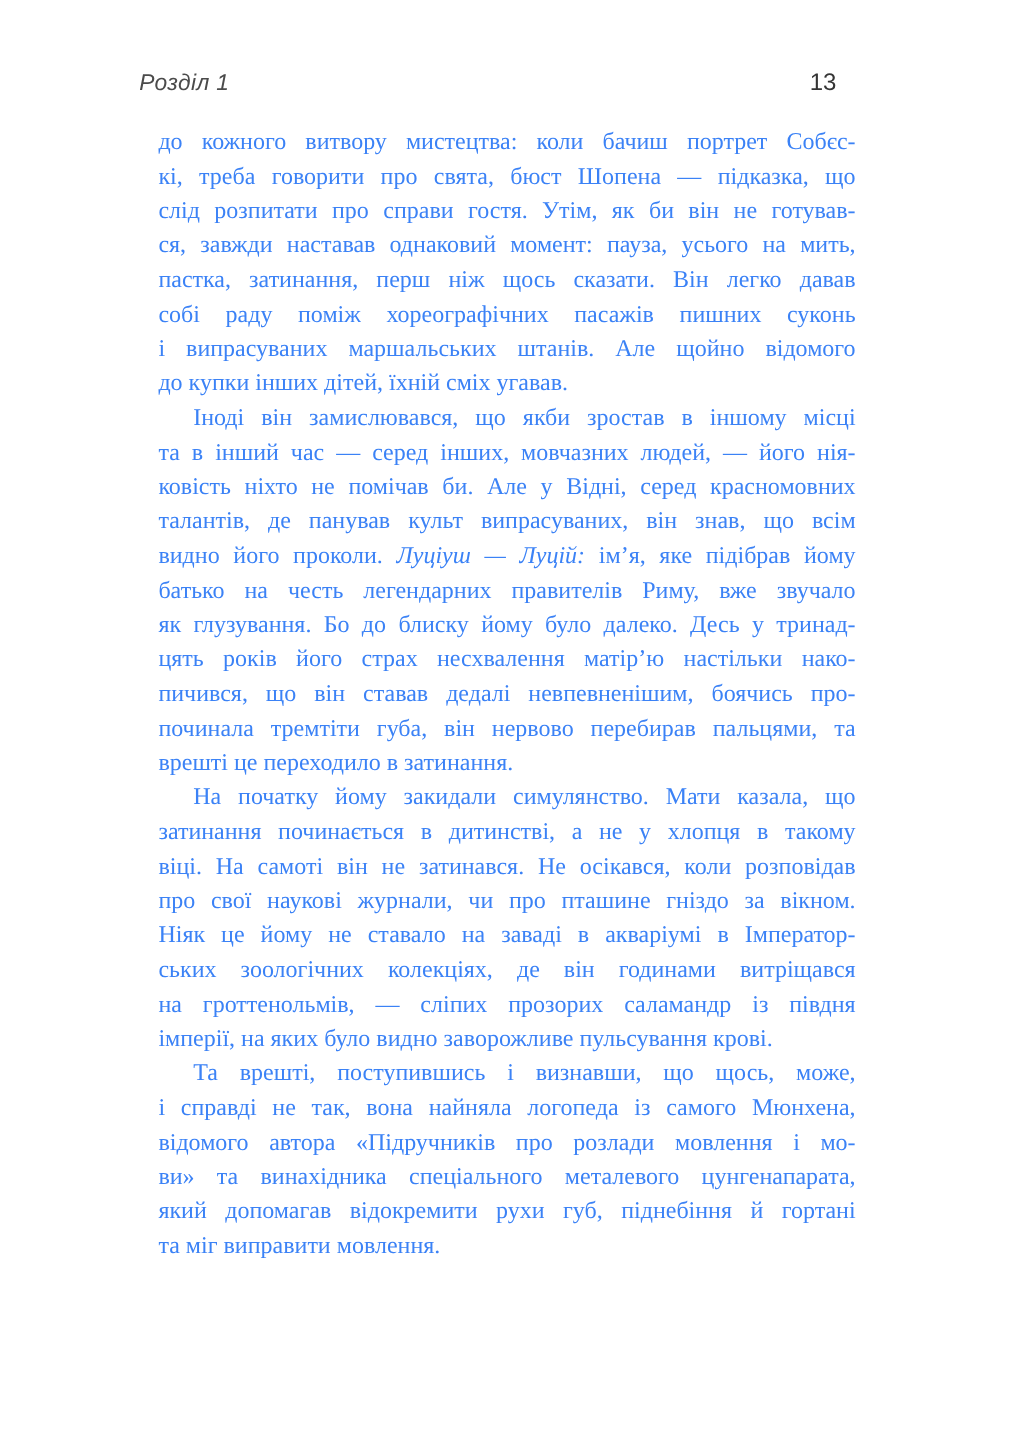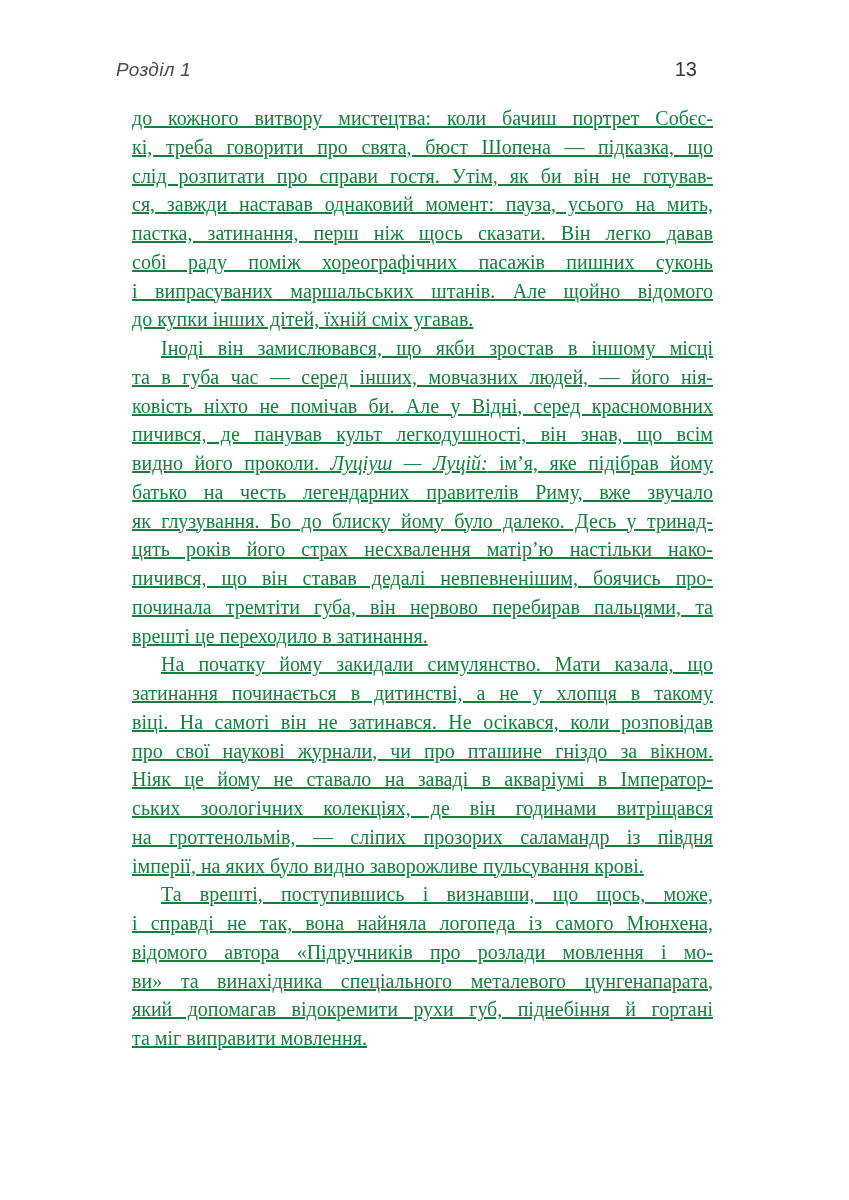--- a/index.html
+++ b/index.html
@@ -36,22 +36,21 @@
     font-size: 20px;
     color: #353535;
   }
   .text-block {
     position: absolute;
     left: 132px;
     top: 104px;
     width: 581px;
     font-size: 20px;
     line-height: 28.75px;
-    color: #15803d;
-    text-decoration: underline;
+    color: #3b82f6;
   }
   .paragraph {
     margin: 0;
     padding: 0;
   }
   .line {
     white-space: nowrap;
     text-align: justify;
     text-align-last: justify;
   }
@@ -80,23 +79,23 @@
         <div class="line"><span>кі, треба говорити про свята, бюст Шопена — підказка, що</span></div>
         <div class="line"><span>слід розпитати про справи гостя. Утім, як би він не готував-</span></div>
         <div class="line"><span>ся, завжди наставав однаковий момент: пауза, усього на мить,</span></div>
         <div class="line"><span>пастка, затинання, перш ніж щось сказати. Він легко давав</span></div>
         <div class="line"><span>собі раду поміж хореографічних пасажів пишних суконь</span></div>
         <div class="line"><span>і випрасуваних маршальських штанів. Але щойно відомого</span></div>
         <div class="line last"><span>до купки інших дітей, їхній сміх угавав.</span></div>
       </div>
       <div class="paragraph">
         <div class="line indent"><span>Іноді він замислювався, що якби зростав в іншому місці</span></div>
-        <div class="line"><span>та в губа час — серед інших, мовчазних людей, — його нія-</span></div>
+        <div class="line"><span>та в інший час — серед інших, мовчазних людей, — його нія-</span></div>
         <div class="line"><span>ковість ніхто не помічав би. Але у Відні, серед красномовних</span></div>
-        <div class="line"><span>пичився, де панував культ легкодушності, він знав, що всім</span></div>
+        <div class="line"><span>талантів, де панував культ випрасуваних, він знав, що всім</span></div>
         <div class="line"><span>видно його проколи. </span><span class="em">Луціуш — Луцій:</span><span> ім’я, яке підібрав йому</span></div>
         <div class="line"><span>батько на честь легендарних правителів Риму, вже звучало</span></div>
         <div class="line"><span>як глузування. Бо до блиску йому було далеко. Десь у тринад-</span></div>
         <div class="line"><span>цять років його страх несхвалення матір’ю настільки нако-</span></div>
         <div class="line"><span>пичився, що він ставав дедалі невпевненішим, боячись про-</span></div>
         <div class="line"><span>починала тремтіти губа, він нервово перебирав пальцями, та</span></div>
         <div class="line last"><span>врешті це переходило в затинання.</span></div>
       </div>
       <div class="paragraph">
         <div class="line indent"><span>На початку йому закидали симулянство. Мати казала, що</span></div>

